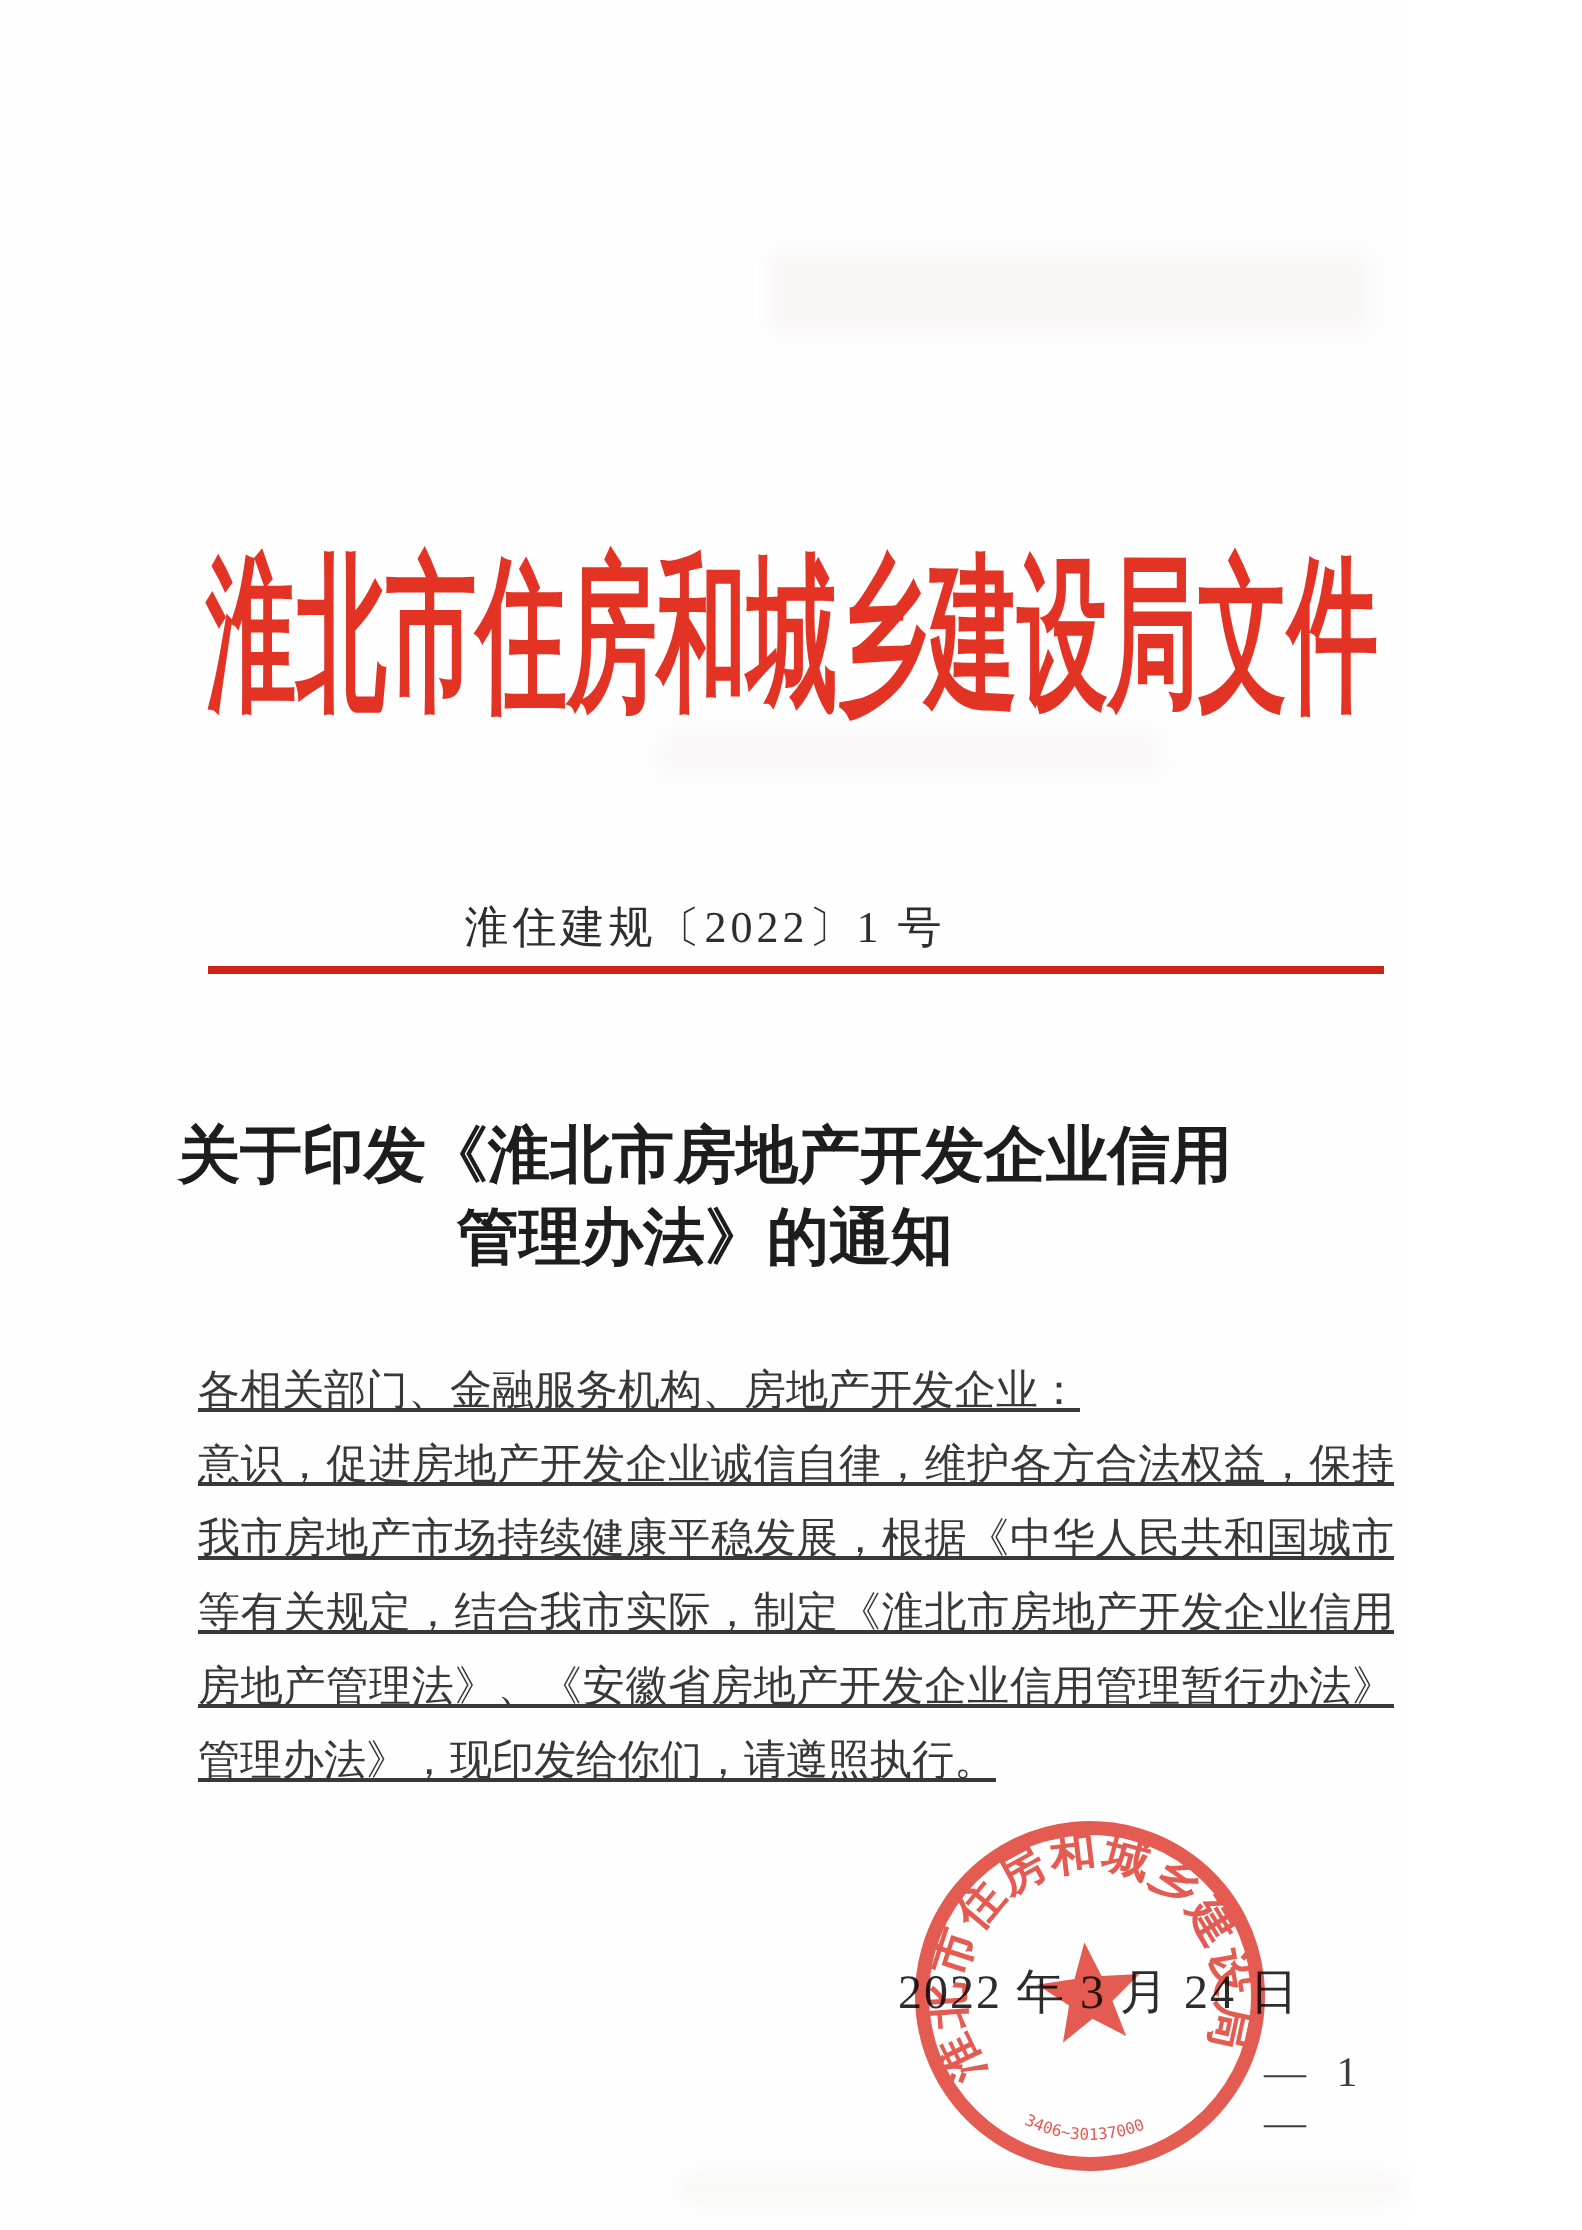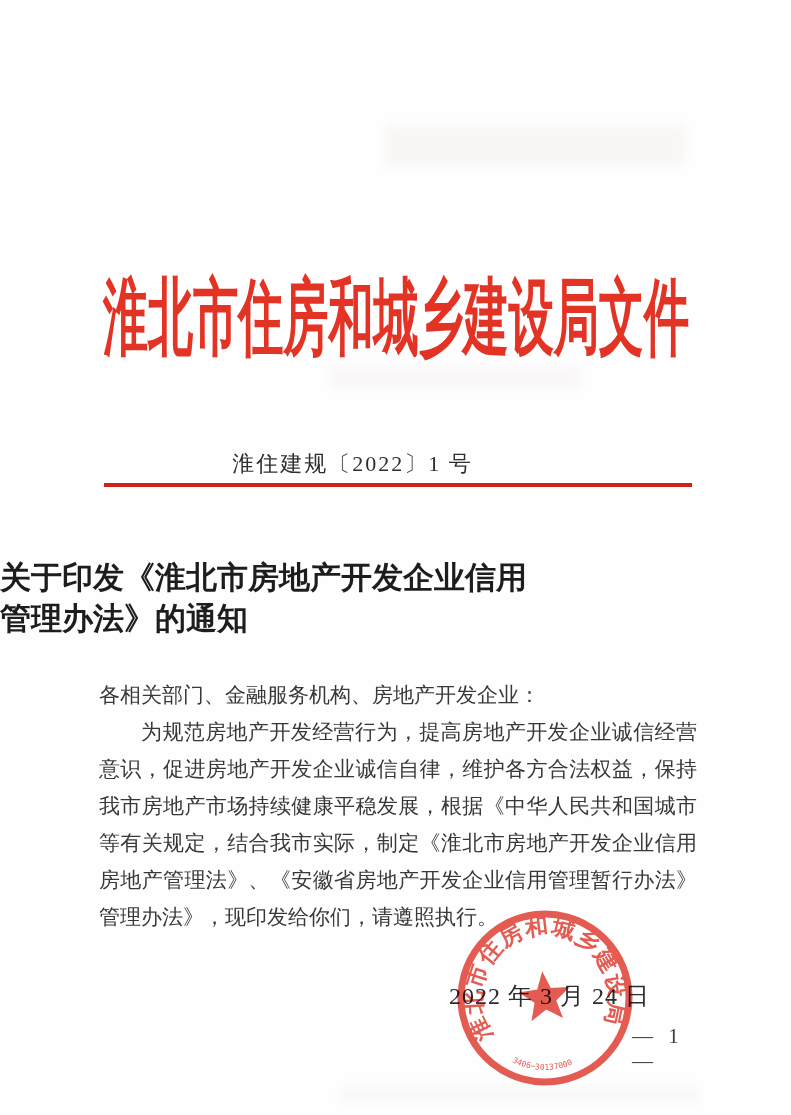--- a/index.html
+++ b/index.html
@@ -32,30 +32,30 @@
     font-size:22px; letter-spacing:2px;
     color:#2e2e2e;
   }
   .red-line {
     position:absolute; left:104px; top:483px;
     width:588px; height:4px;
     border:none;
   }
   .notice-title {
     position:absolute; left:0; top:557px; width:100%;
-    text-align:left;
+    text-align:center;
     font-size:31px; font-weight:700; line-height:41px;
     color:#1d1d1d;
   }
   .body-text {
     position:absolute; left:99px; top:677px; width:598px;
     font-size:21px; line-height:37px;
     color:#383838;
   }
-  .body-line { white-space:nowrap; }
+  .body-line { white-space:nowrap;text-decoration:underline; }
   .body-line.justify {
     white-space:normal;
     text-align:justify;
     text-align-last:justify;
   }
   .body-line.indent { text-indent:2em; }
 
   .issue-date {
     position:absolute; left:449px; top:980px;
     font-size:24px; color:#2c2c2c;
@@ -90,21 +90,20 @@
 
   <hr class="red-line" style="background:#cf2318;">
 
   <div class="notice-title">
     <div>关于印发《淮北市房地产开发企业信用</div>
     <div>管理办法》的通知</div>
   </div>
 
   <div class="body-text">
     <div class="body-line">各相关部门、金融服务机构、房地产开发企业：</div>
-    <div class="body-line justify indent">为规范房地产开发经营行为，提高房地产开发企业诚信经营</div>
     <div class="body-line justify">意识，促进房地产开发企业诚信自律，维护各方合法权益，保持</div>
     <div class="body-line justify">我市房地产市场持续健康平稳发展，根据《中华人民共和国城市</div>
     <div class="body-line justify">等有关规定，结合我市实际，制定《淮北市房地产开发企业信用</div>
     <div class="body-line justify">房地产管理法》、《安徽省房地产开发企业信用管理暂行办法》</div>
     <div class="body-line">管理办法》，现印发给你们，请遵照执行。</div>
   </div>
 
   <div class="issue-date">2022 年 3 月 24 日</div>
 
   <svg class="seal" viewBox="0 0 200 200">

